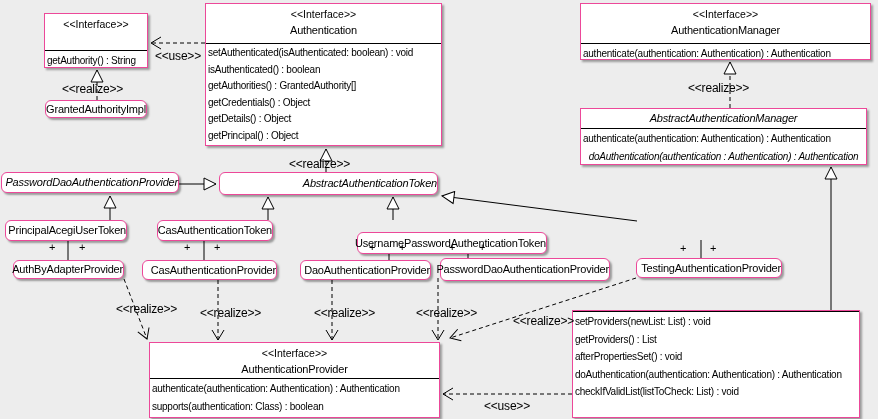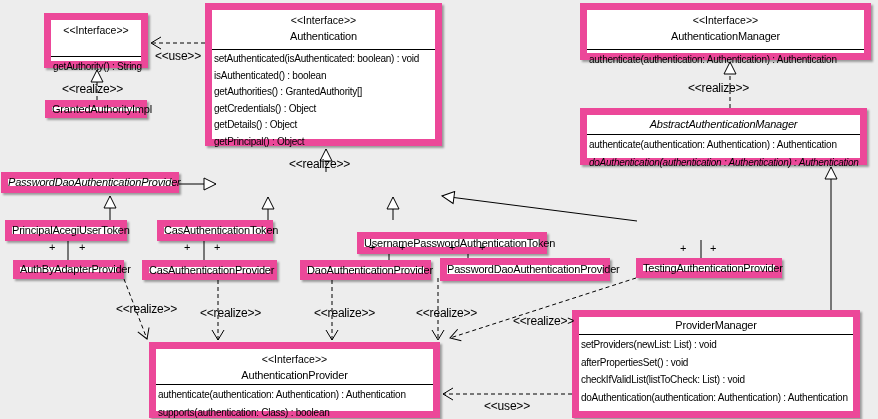--- a/index.html
+++ b/index.html
@@ -3,27 +3,27 @@
 <meta charset="utf-8">
 <style>
   html,body{margin:0;padding:0;background:#ededed;}
   #canvas{
     position:relative;width:878px;height:419px;background:#ededed;
     font-family:"Liberation Sans",sans-serif;color:#000;overflow:hidden;
     outline:1px solid #cfcfcf;
   }
   #edges{position:absolute;left:0;top:0;z-index:1;}
   .cls{
-    position:absolute;background:#fff;border:7px solid #ec4899;
+    position:absolute;background:#fff;border:1px solid #ec4899;
     box-shadow:2px 2px 2px rgba(0,0,0,.35);box-sizing:border-box;z-index:2;
   }
   .hdr{text-align:center;}
   .stereo{font-size:10.5px;padding-top:3px;line-height:15px;white-space:nowrap;}
   .cname{font-size:11px;line-height:17px;letter-spacing:-.2px;white-space:nowrap;text-align:center;}
-  .single{display:flex;align-items:center;justify-content:flex-start;}
+  .single{display:flex;align-items:center;justify-content:flex-end;border-radius:6px;}
   .abstract .cname{font-style:italic;}
   .methods{border-top:1px solid #000;padding:1px 2px 0 2px;}
   .m{font-size:10px;letter-spacing:-.25px;white-space:nowrap;height:var(--mh,17px);line-height:var(--mh,17px);}
   .m.it{font-style:italic;text-align:center;}
   .edge-label{position:absolute;font-size:12px;letter-spacing:-.2px;z-index:3;white-space:nowrap;}
   .plus{position:absolute;font-size:11px;line-height:11px;z-index:3;}
 </style>
 </head>
 <body>
 
@@ -111,20 +111,23 @@
     <div class="methods" style="--mh:17.5px">
       <div class="m">authenticate(authentication: Authentication) : Authentication</div>
       <div class="m it">doAuthentication(authentication : Authentication) : Authentication</div>
     </div>
   </div>
 
   <div class="cls single abstract" style="left:1px;top:172px;width:178px;height:21px">
     <div class="cname">PasswordDaoAuthenticationProvider</div>
   </div>
 
+  <div class="cls single abstract" style="left:219px;top:172px;width:219px;height:23px">
+    <div class="cname">AbstractAuthenticationToken</div>
+  </div>
 
   <div class="cls single" style="left:5px;top:220px;width:122px;height:21px">
     <div class="cname">PrincipalAcegiUserToken</div>
   </div>
   <div class="cls single" style="left:157px;top:220px;width:116px;height:21px">
     <div class="cname">CasAuthenticationToken</div>
   </div>
   <div class="cls single" style="left:357px;top:232px;width:190px;height:22px">
     <div class="cname">UsernamePasswordAuthenticationToken</div>
   </div>
@@ -150,28 +153,26 @@
       <div class="stereo">&lt;&lt;Interface&gt;&gt;</div>
       <div class="cname">AuthenticationProvider</div>
     </div>
     <div class="methods" style="--mh:18px">
       <div class="m">authenticate(authentication: Authentication) : Authentication</div>
       <div class="m">supports(authentication: Class) : boolean</div>
     </div>
   </div>
 
   <div class="cls" style="left:572px;top:310px;width:288px;height:108px">
-    <div class="hdr" style="height:17px">
-      <div class="cname" style="line-height:17px">ProviderManager</div>
-    </div>
     <div class="methods" style="--mh:17.6px">
       <div class="m">setProviders(newList: List) : void</div>
+      <div class="m">getProviders() : List</div>
       <div class="m">afterPropertiesSet() : void</div>
+      <div class="m">doAuthentication(authentication: Authentication) : Authentication</div>
       <div class="m">checkIfValidList(listToCheck: List) : void</div>
-      <div class="m">doAuthentication(authentication: Authentication) : Authentication</div>
     </div>
   </div>
 
   <div class="edge-label" style="left:155px;top:49px">&lt;&lt;use&gt;&gt;</div>
   <div class="edge-label" style="left:62px;top:82px">&lt;&lt;realize&gt;&gt;</div>
   <div class="edge-label" style="left:289px;top:157px">&lt;&lt;realize&gt;&gt;</div>
   <div class="edge-label" style="left:688px;top:81px">&lt;&lt;realize&gt;&gt;</div>
   <div class="edge-label" style="left:116px;top:302px">&lt;&lt;realize&gt;&gt;</div>
   <div class="edge-label" style="left:200px;top:306px">&lt;&lt;realize&gt;&gt;</div>
   <div class="edge-label" style="left:314px;top:306px">&lt;&lt;realize&gt;&gt;</div>

